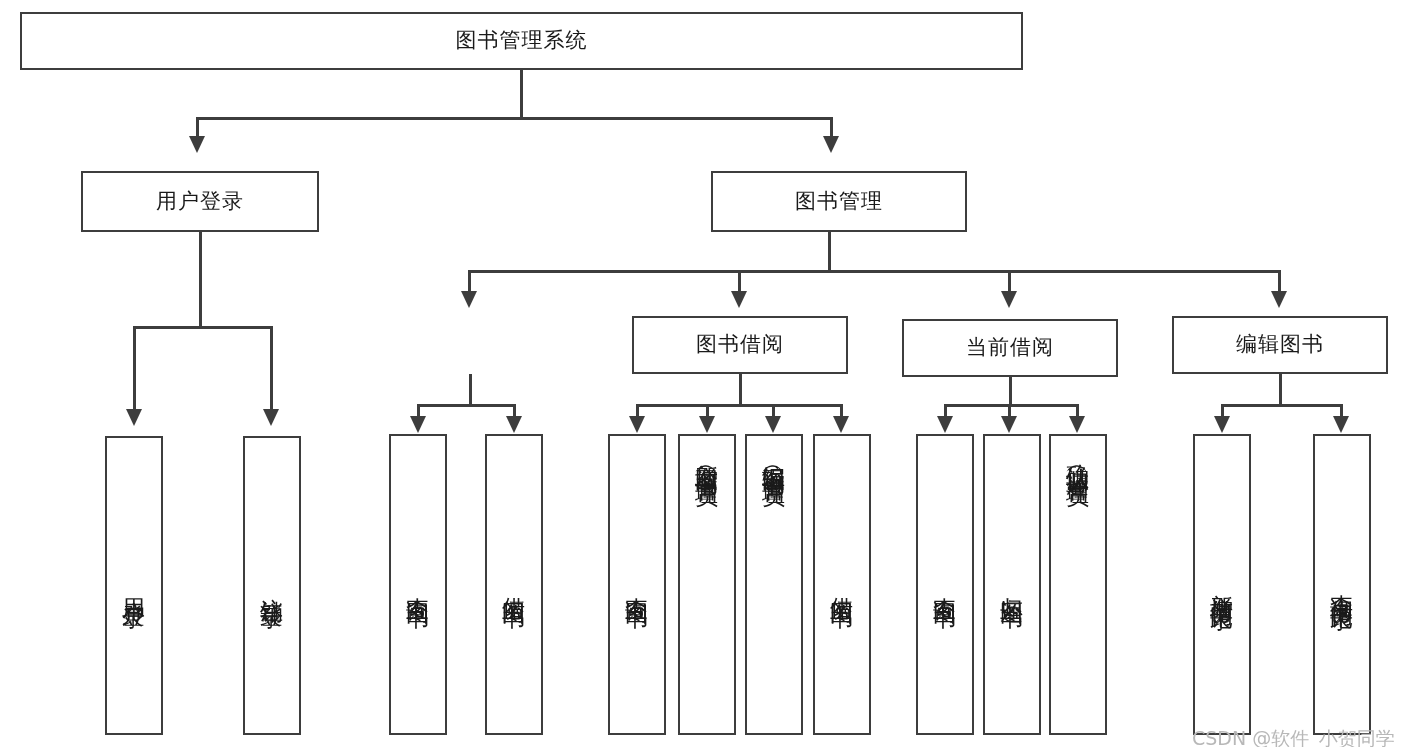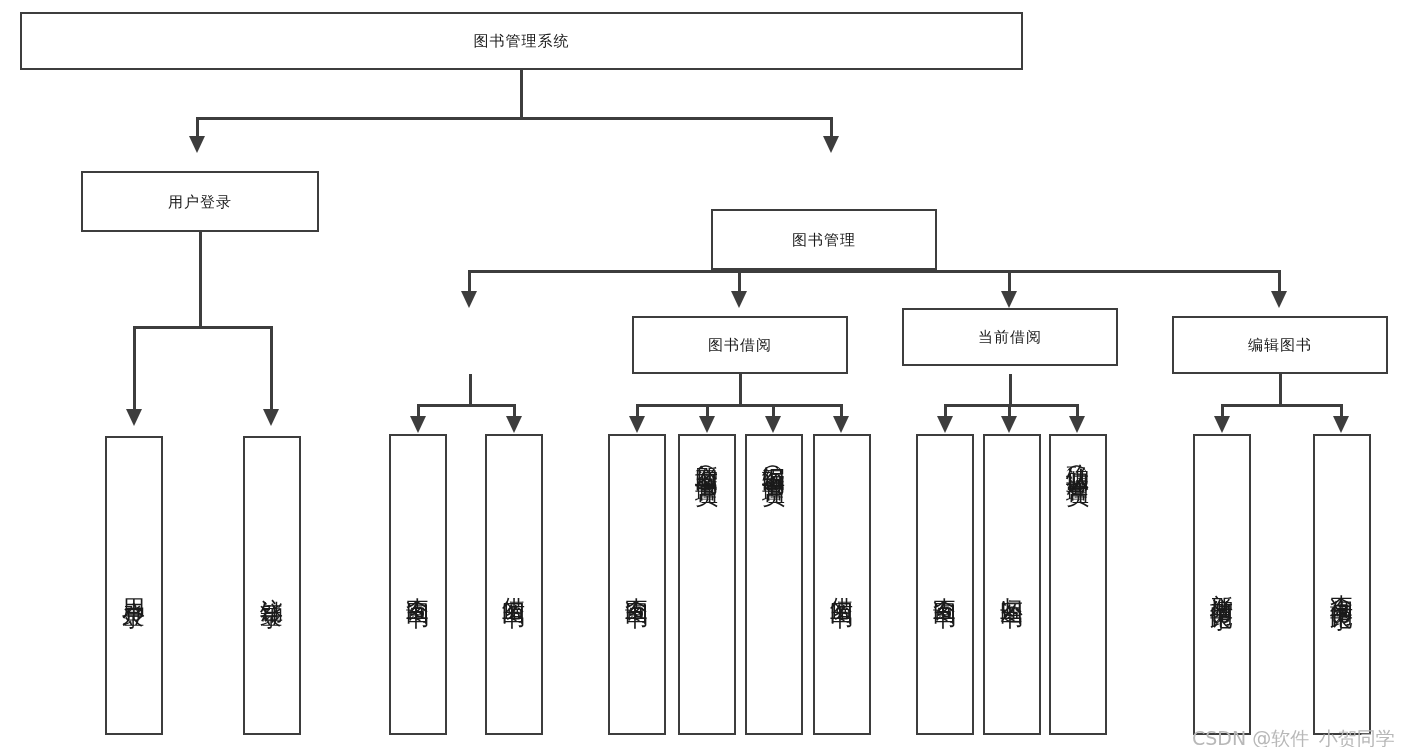--- a/index.html
+++ b/index.html
@@ -24,21 +24,21 @@
     background: #ffffff;
     border: 2.5px solid #3d3d3d;
     display: flex;
     align-items: center;
     justify-content: center;
     color: #1a1a1a;
     text-align: center;
     z-index: 3;
   }
   .node.horiz {
-    font-size: 15px;
+    font-size: 21px;
     letter-spacing: 1px;
     line-height: 1.2;
   }
   
   .node.vert {
     font-size: 23px;
     align-items: flex-start;
     justify-content: center;
     padding-top: 10px;
   }
@@ -98,21 +98,21 @@
   <div class="vline" style="left:520px; top:70px; height:48px;"></div>
   <div class="hline" style="left:196px; top:117px; width:637px;"></div>
   <div class="vline" style="left:196px; top:117px; height:22px;"></div>
   <div class="arrow" style="left:189px; top:136px;"></div>
   <div class="vline" style="left:830px; top:117px; height:22px;"></div>
   <div class="arrow" style="left:823px; top:136px;"></div>
 
   <div class="node horiz" style="left:81px; top:171px; width:238px; height:61px;">
     <span>用户登录</span>
   </div>
-  <div class="node horiz" style="left:711px; top:171px; width:226px; height:61px;margin-top:38px;">
+  <div class="node horiz" style="left:711px; top:171px; width:256px; height:61px;">
     <span>图书管理</span>
   </div>
 
   <div class="vline" style="left:199px; top:232px; height:96px;"></div>
   <div class="hline" style="left:133px; top:326px; width:139px;"></div>
   <div class="vline" style="left:133px; top:326px; height:85px;"></div>
   <div class="arrow" style="left:126px; top:409px;"></div>
   <div class="vline" style="left:270px; top:326px; height:85px;"></div>
   <div class="arrow" style="left:263px; top:409px;"></div>
 
@@ -123,21 +123,21 @@
   <div class="vline" style="left:738px; top:270px; height:23px;"></div>
   <div class="arrow" style="left:731px; top:291px;"></div>
   <div class="vline" style="left:1008px; top:270px; height:23px;"></div>
   <div class="arrow" style="left:1001px; top:291px;"></div>
   <div class="vline" style="left:1278px; top:270px; height:23px;"></div>
   <div class="arrow" style="left:1271px; top:291px;"></div>
 
   <div class="node horiz" style="left:632px; top:316px; width:216px; height:58px;">
     <span>图书借阅</span>
   </div>
-  <div class="node horiz" style="left:902px; top:308px; width:216px; height:58px;">
+  <div class="node horiz" style="left:902px; top:319px; width:216px; height:58px;">
     <span>当前借阅</span>
   </div>
   <div class="node horiz" style="left:1172px; top:316px; width:216px; height:58px;">
     <span>编辑图书</span>
   </div>
 
   <div class="vline" style="left:469px; top:374px; height:32px;"></div>
   <div class="hline" style="left:417px; top:404px; width:99px;"></div>
   <div class="vline" style="left:417px; top:404px; height:14px;"></div>
   <div class="arrow" style="left:410px; top:416px;"></div>

